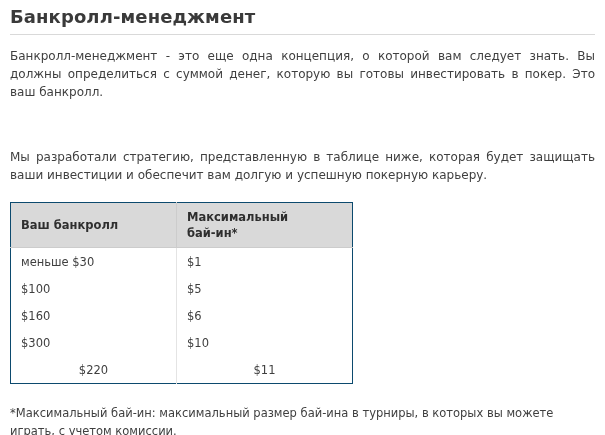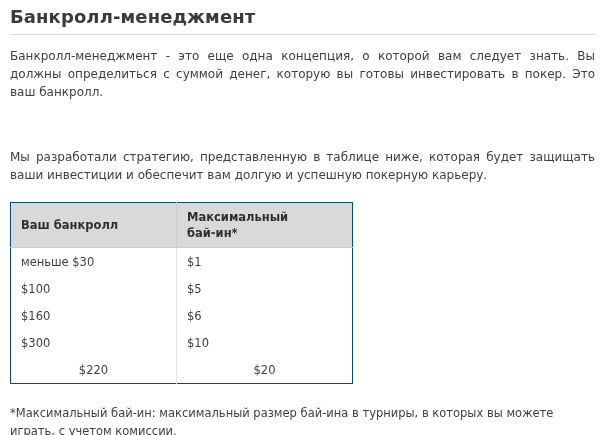--- a/index.html
+++ b/index.html
@@ -139,20 +139,20 @@
       <tr>
         <td class="cell-bankroll">$160</td>
         <td class="cell-buyin">$6</td>
       </tr>
       <tr>
         <td class="cell-bankroll">$300</td>
         <td class="cell-buyin">$10</td>
       </tr>
       <tr>
         <td class="cell-bankroll">$220</td>
-        <td class="cell-buyin">$20</td>
+        <td class="cell-buyin">$11</td>
       </tr>
     </tbody>
   </table>
 
   <div class="footnote">*Максимальный бай-ин: максимальный размер бай-ина в турниры, в которых вы можете играть, с учетом комиссии.</div>
 
 </div>
 
 </body></html>

